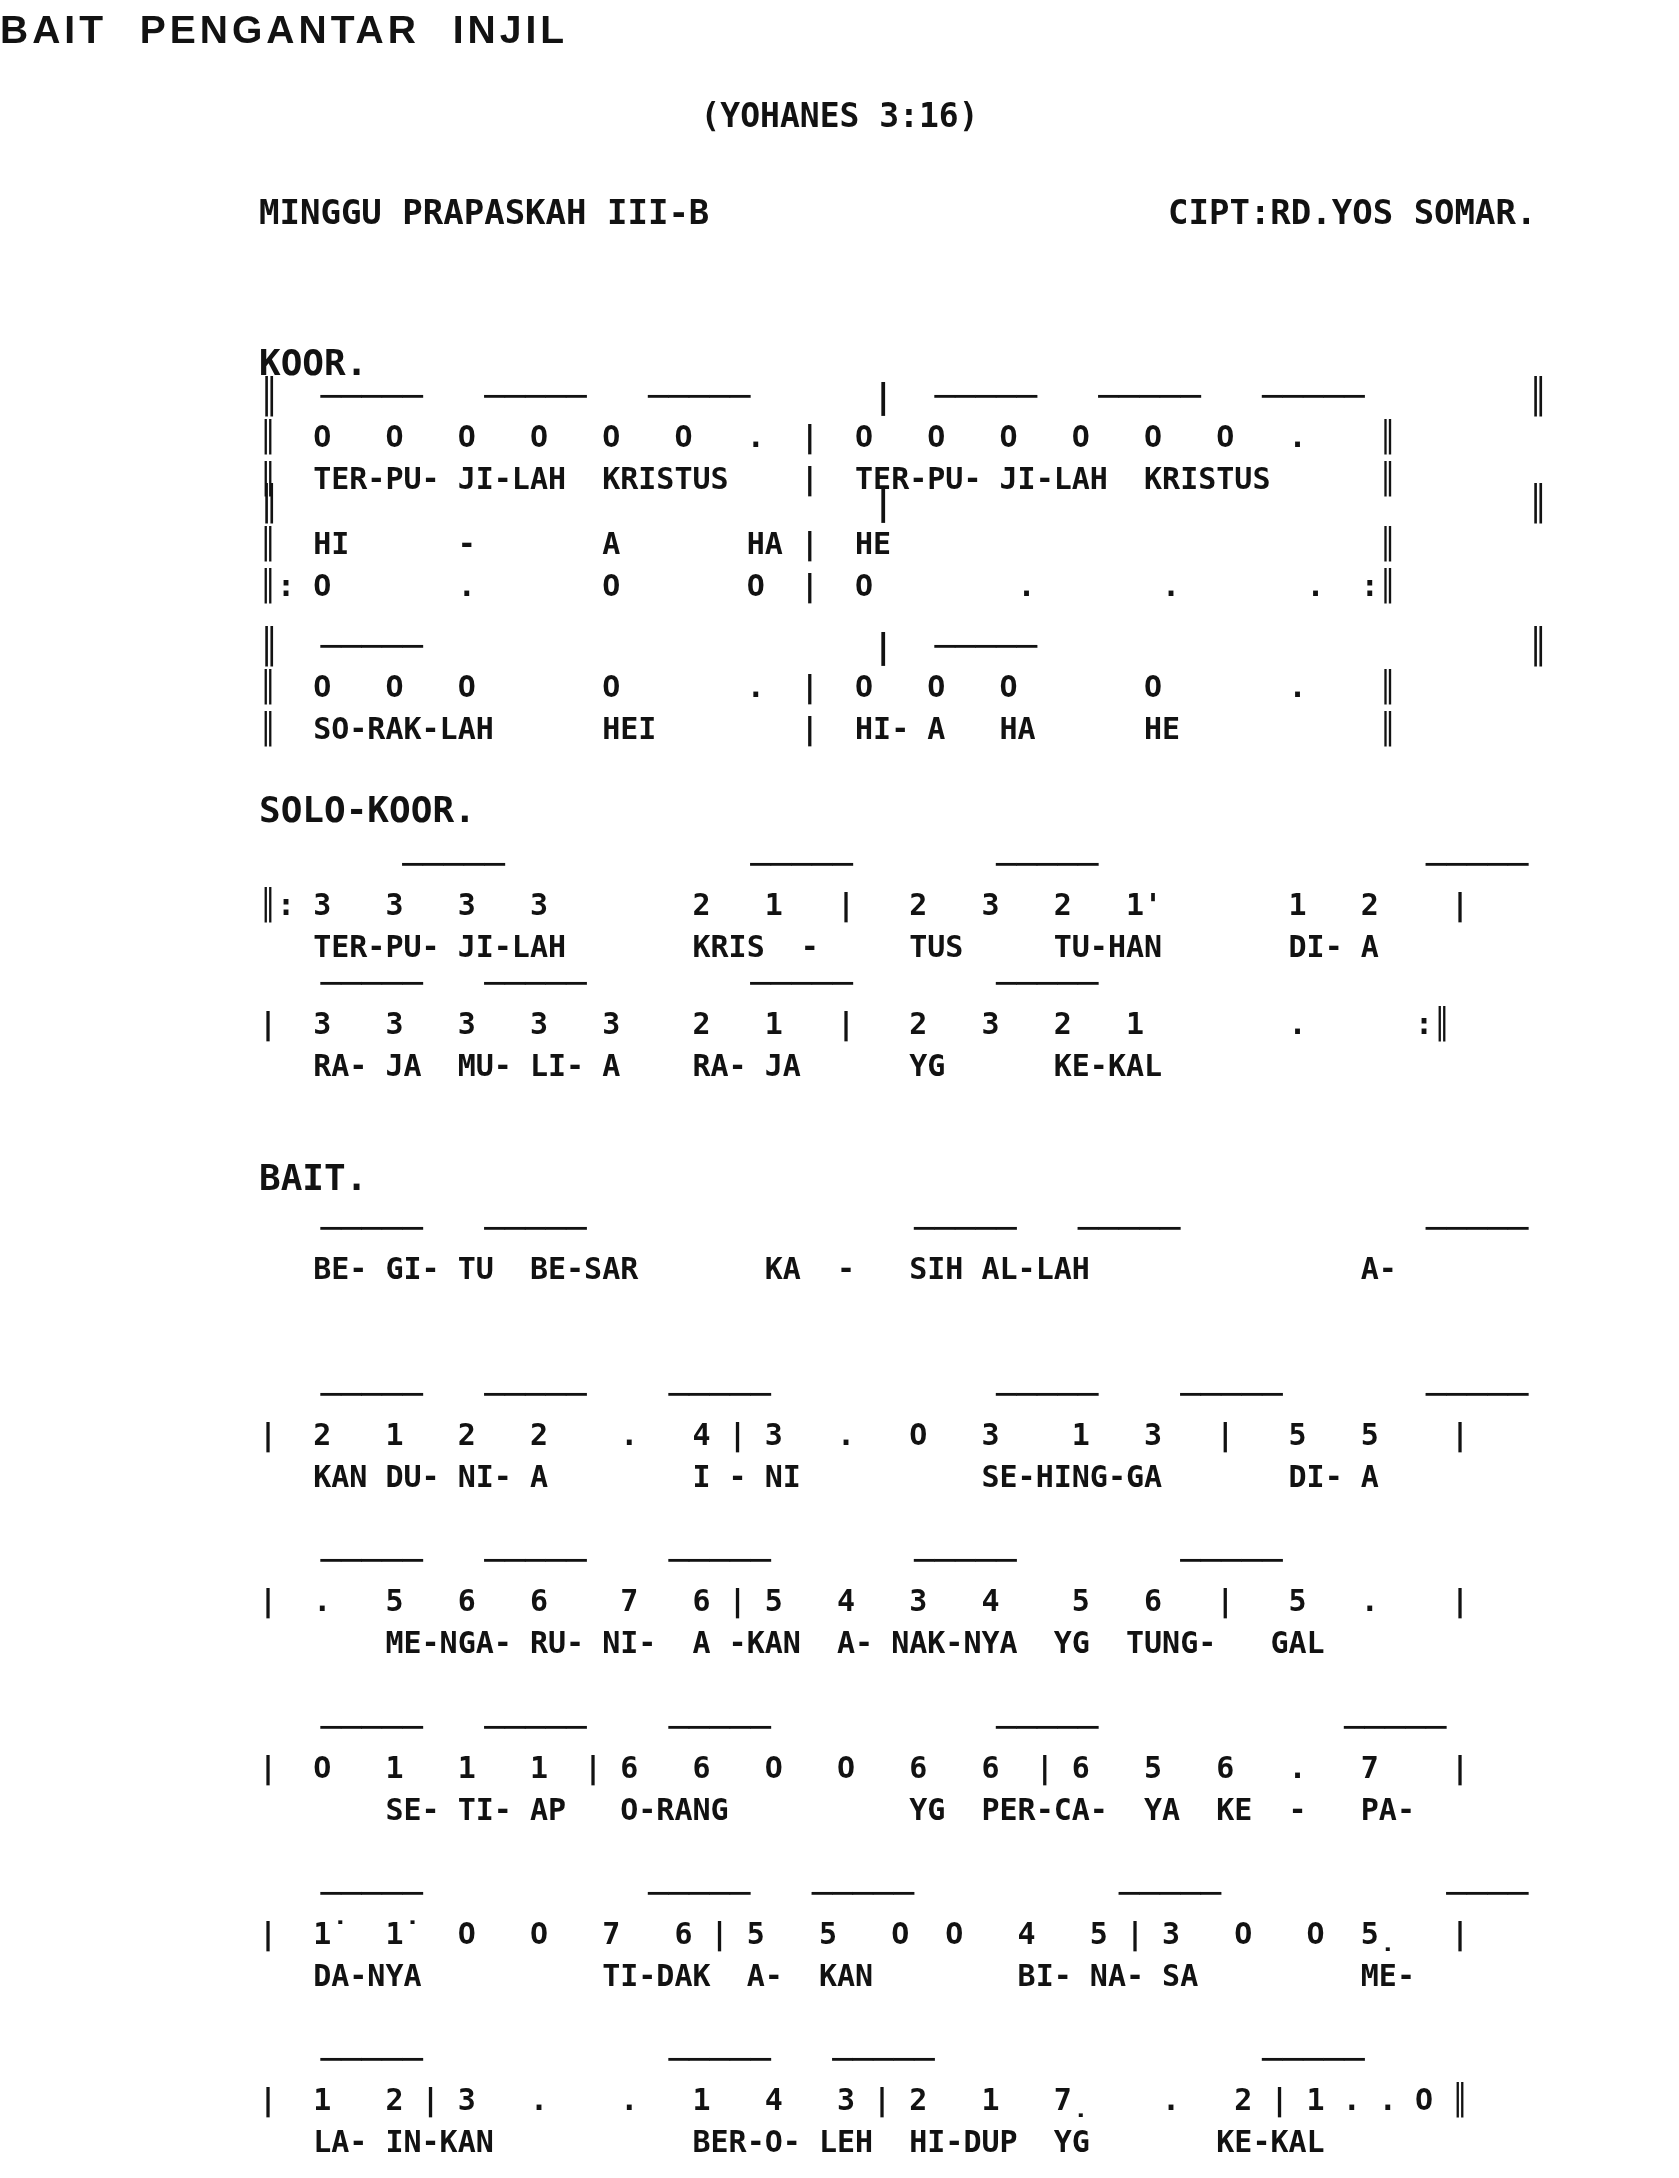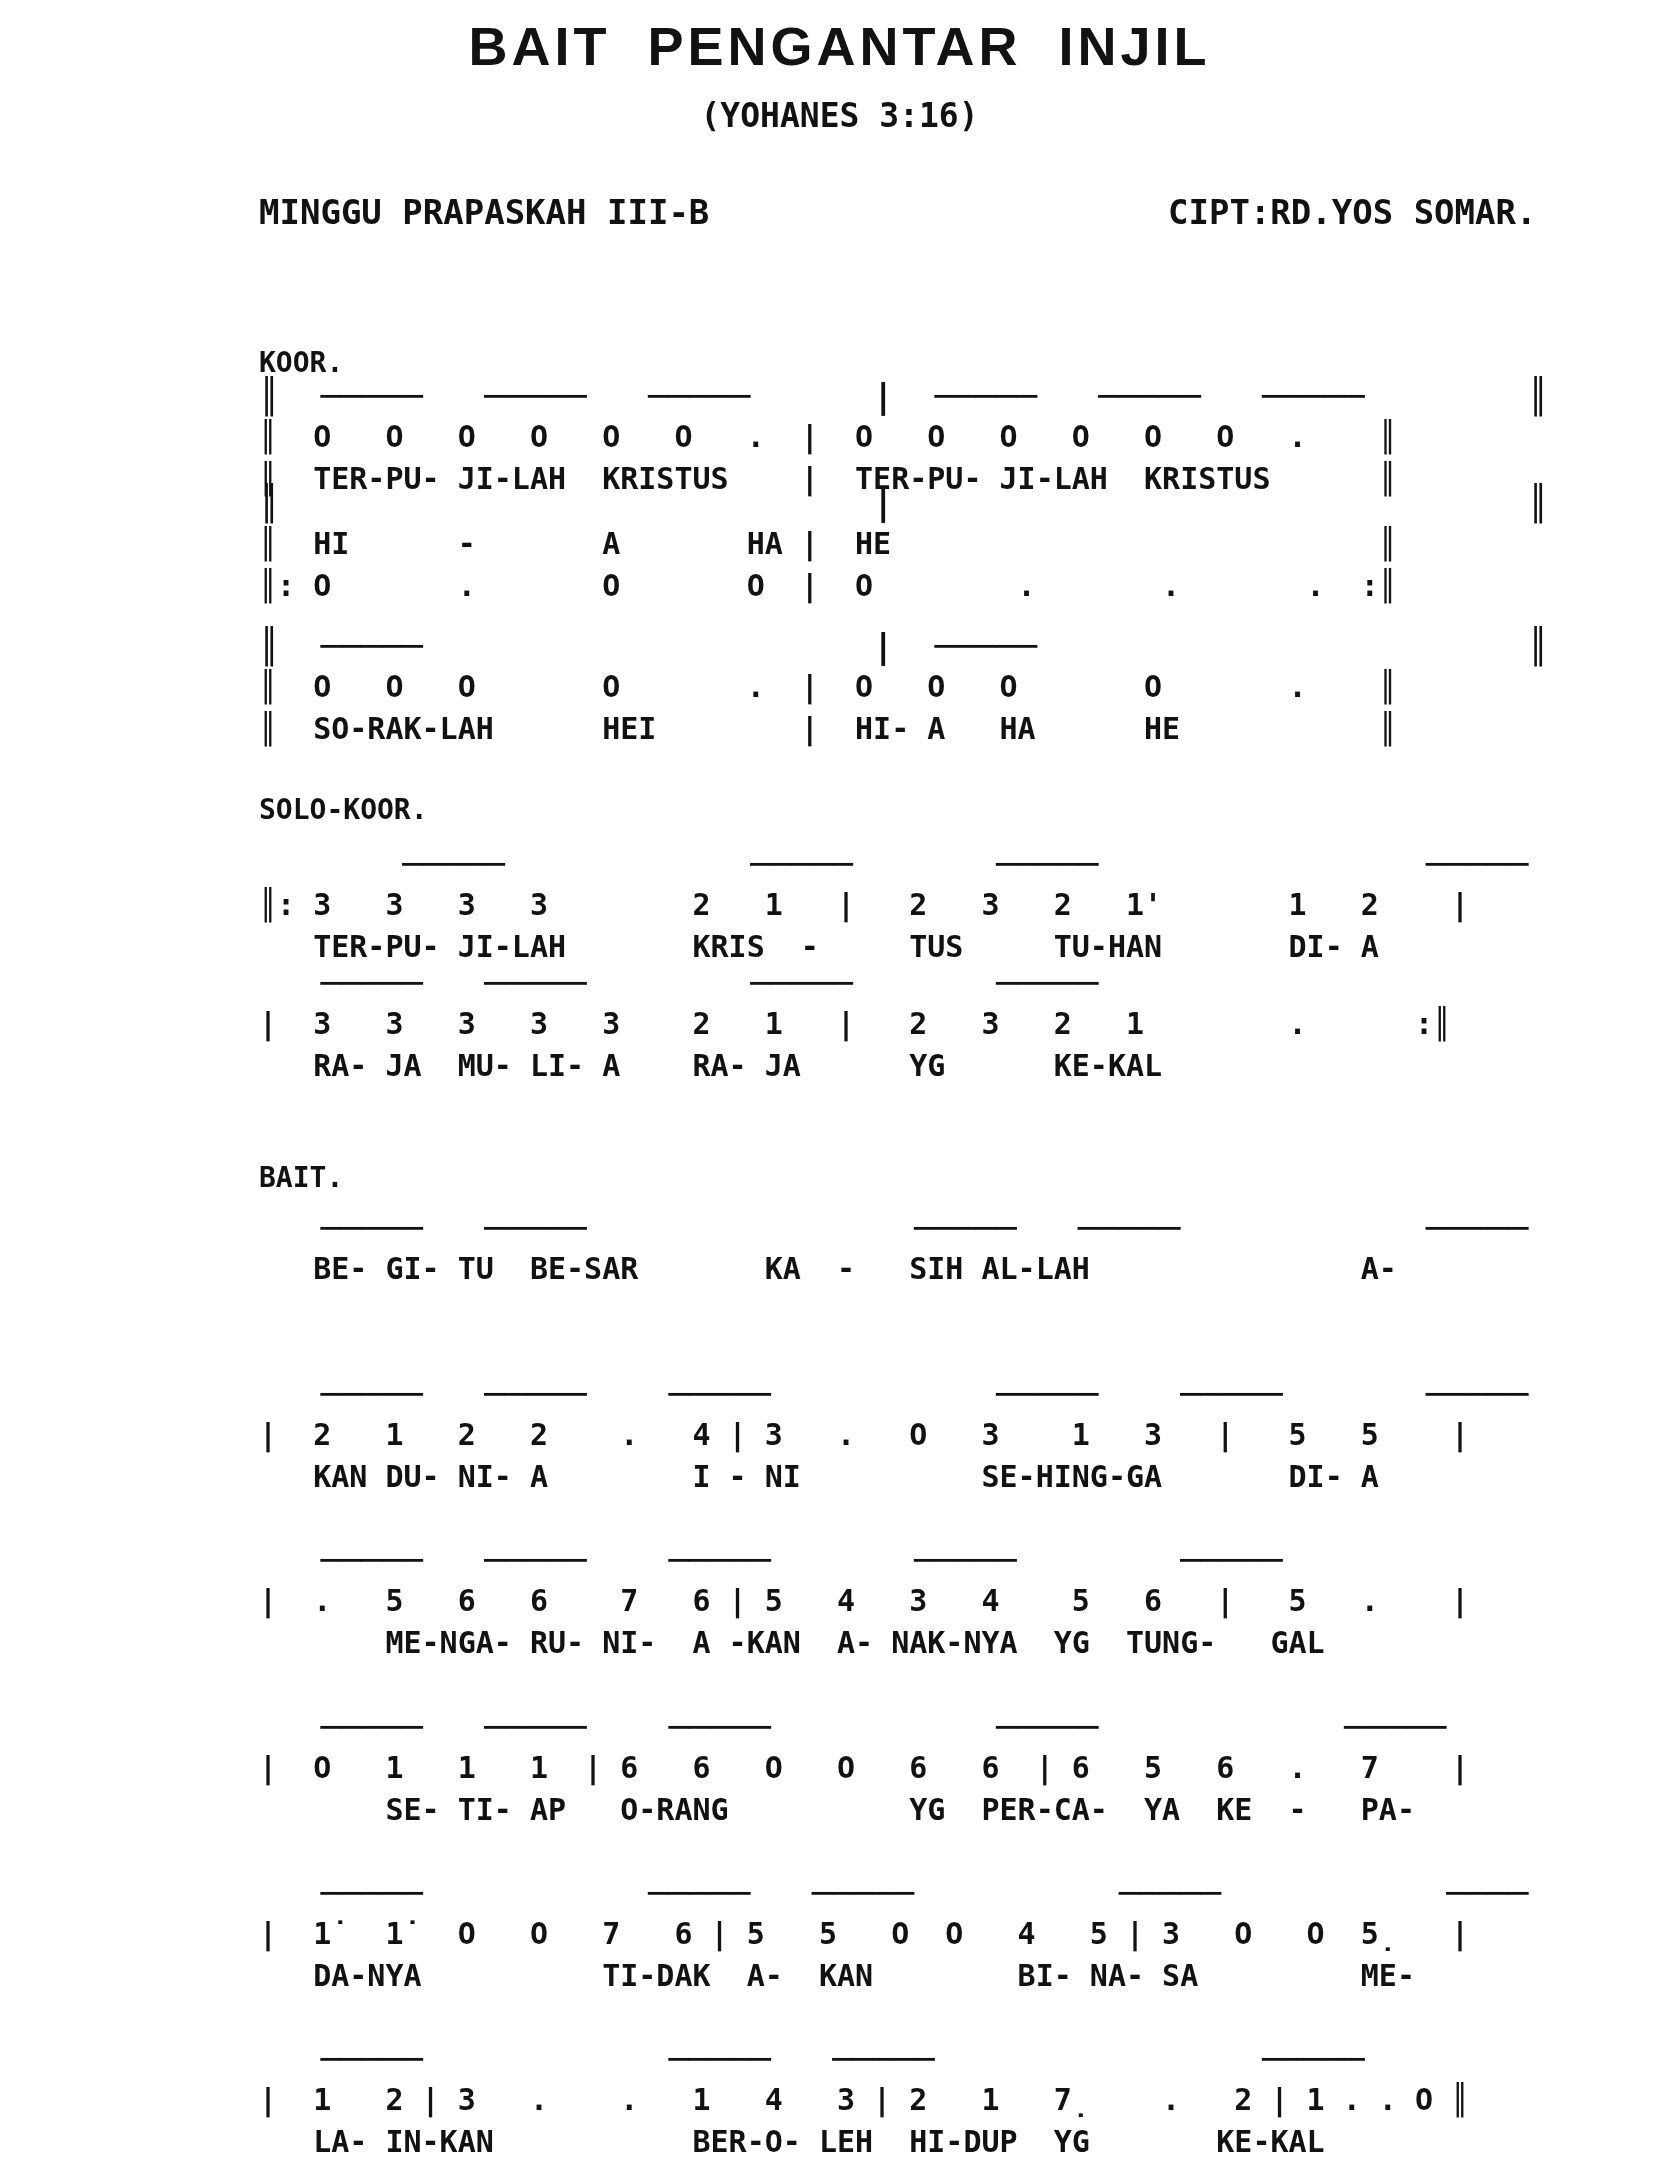--- a/index.html
+++ b/index.html
@@ -8,44 +8,44 @@
     background: #ffffff;
     position: relative;
     overflow: hidden;
   }
   .page {
     position: absolute; left: 0; top: 0;
     width: 1679px; height: 2178px;
     color: #121212;
   }
   .title {
-    position: absolute; top: 15px; left: 0; width: 100%;
-    text-align: center;
+    position: absolute; top: 8px; left: 0; width: 100%;
+    text-align: left;
     font-family: "Liberation Sans", sans-serif;
     font-weight: bold;
-    font-size: 54px;
+    font-size: 39px;
     letter-spacing: 4px;
     word-spacing: 18px;
     white-space: pre;
   }
   .mono {
     font-family: "DejaVu Sans Mono", "Liberation Mono", monospace;
     font-weight: bold;
     white-space: pre;
     color: #121212;
   }
   .subtitle {
     position: absolute; top: 57px; left: 0; width: 100%;
     text-align: center;
     font-size: 33px;
     margin-top: 39px;
   }
   .meta-left  { position: absolute; left: 259px;  top: 192px; font-size: 34px; text-align: center; }
   .meta-right { position: absolute; left: 1168px; top: 192px; font-size: 34px; text-align: center; }
-  .section-label { position: absolute; left: 259px; font-size: 28px; line-height: 40px; }
+  .section-label { position: absolute; left: 259px; font-size: 36px; line-height: 40px; }
   .system { position: absolute; left: 259px; }
   .row  { font-size: 30px; line-height: 42px; height: 42px; }
   .beam-row { font-size: 34px; line-height: 40px; height: 40px; }
 </style>
 </head>
 <body>
 
 <div class="page">
   <div class="title">BAIT PENGANTAR INJIL</div>
   <div class="subtitle mono">(YOHANES 3:16)</div>

